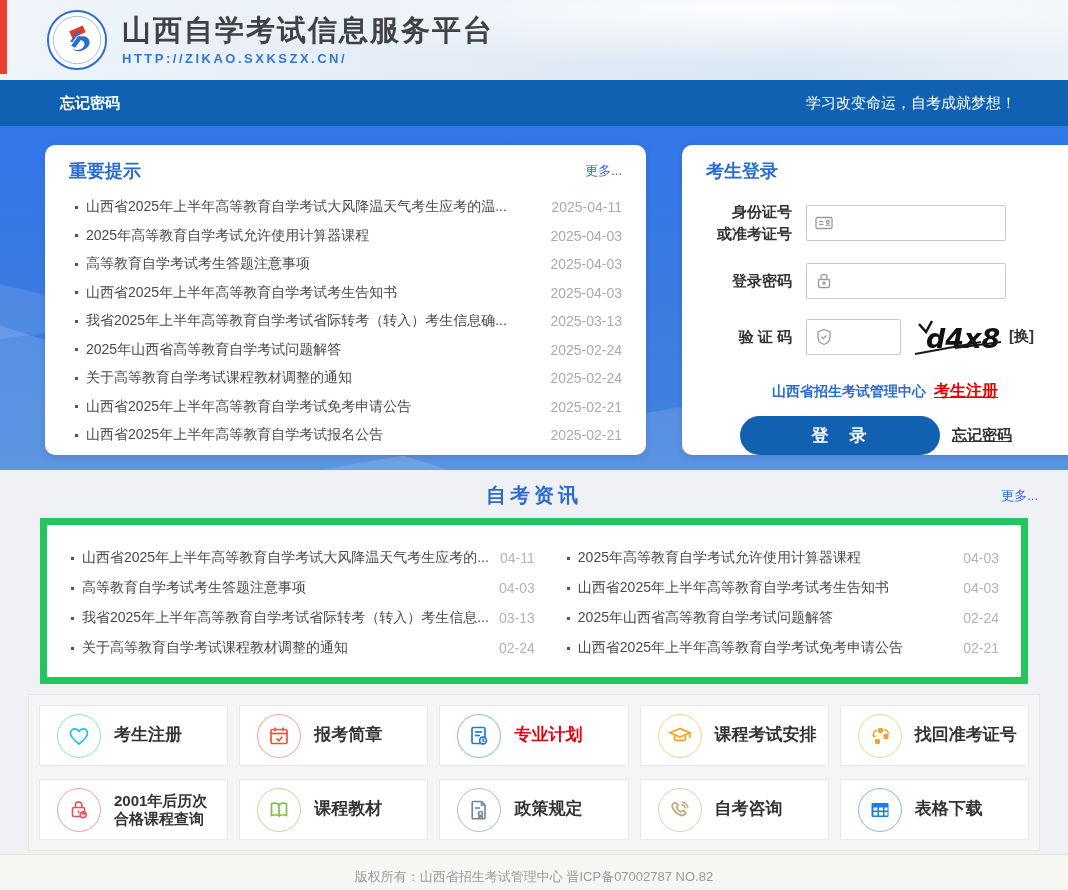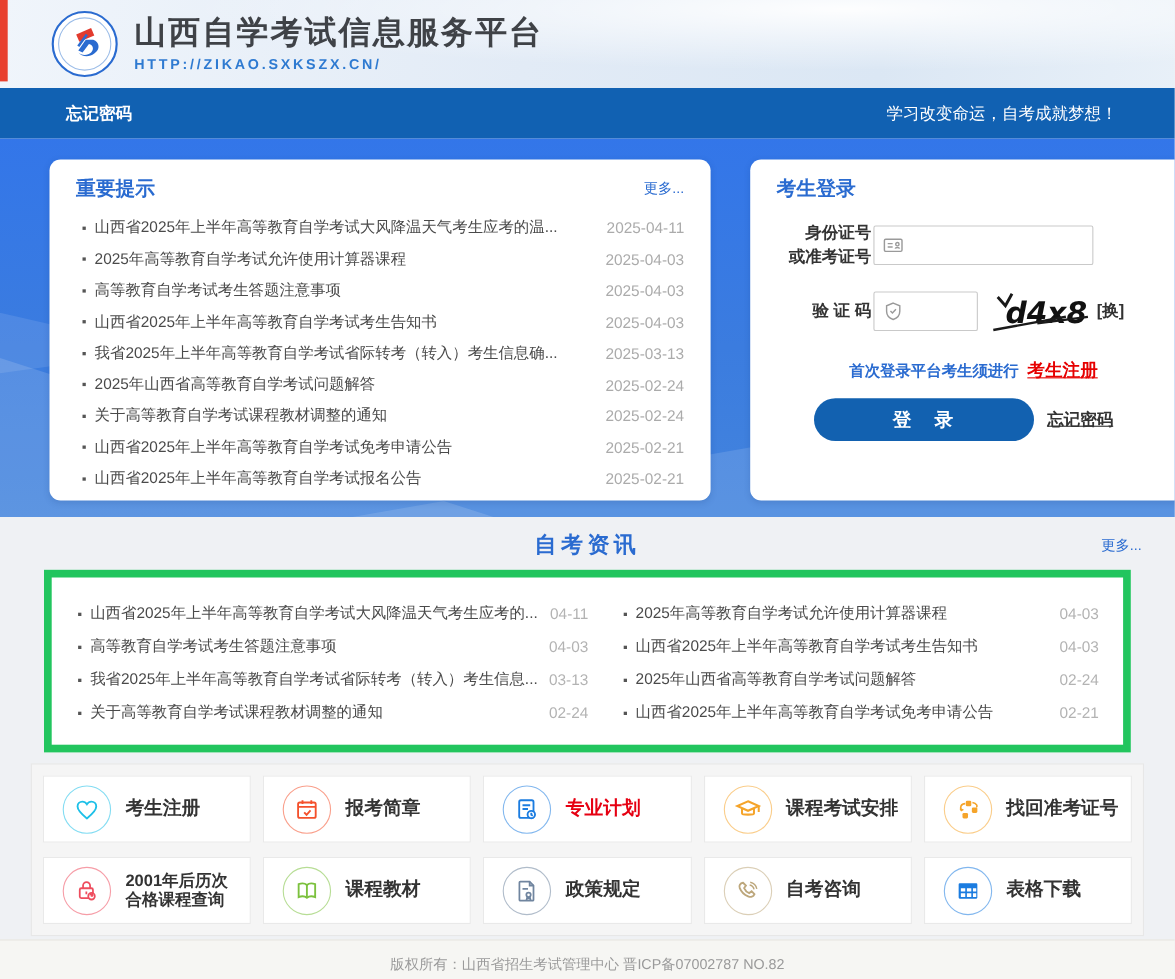--- a/index.html
+++ b/index.html
@@ -44,21 +44,21 @@
   .more-link { margin-left:auto; font-size:13px; color:#2a6bd0; cursor:pointer; }
   .notice-list { margin-top:10px; }
   .n-item { display:flex; align-items:center; height:28.5px; font-size:14px; }
   .sq { width:3px; height:3px; background:#555; margin:0 8px 0 6px; flex:0 0 auto; }
   .n-title { flex:1; color:#4a4a4a; white-space:nowrap; overflow:hidden; cursor:pointer; }
   .n-date { width:84px; text-align:right; color:#ababab; flex:0 0 auto; }
   
   .login-card { left:682px; width:406px; padding:14px 24px; }
   .login-form { margin-top:18px; }
   .f-row { display:flex; align-items:center; margin-bottom:18px; }
-  .f-label { width:86px; text-align:right; font-size:15px; font-weight:bold; color:#333; line-height:1.45; flex:0 0 auto; margin-right:2px; }
+  .f-label { width:86px; text-align:right; font-size:15px; font-weight:bold; color:#333; line-height:1.45; flex:0 0 auto; margin-right:14px; }
   .input-wrap { position:relative; }
   .input-wrap input { width:200px; height:36px; border:1px solid #c9c9c9; border-radius:2px; padding:0 6px 0 34px; font-size:14px; outline:none; background:#fff; }
   .input-wrap.small input { width:95px; }
   .input-icon { position:absolute; left:8px; top:8px; width:20px; height:20px; color:#9a9a9a; }
   .captcha-img { margin-left:10px; cursor:pointer; flex:0 0 auto; }
   .refresh { margin-left:6px; font-size:15px; font-weight:bold; color:#333; cursor:pointer; }
   .reg-row { text-align:center; margin-top:24px; font-size:14px; }
   .reg-tip { color:#2a6bd0; font-weight:bold; }
   .reg-link { color:#e60000; font-weight:bold; font-size:16px; text-decoration:underline; cursor:pointer; margin-left:4px; }
   .btn-row { display:flex; align-items:center; margin-top:14px; padding-left:34px; }
@@ -185,39 +185,50 @@
             <rect x="2" y="4.5" width="16" height="11" rx="1.2"></rect>
             <line x1="5" y1="8.5" x2="9.5" y2="8.5"></line>
               <line x1="5" y1="11.5" x2="9.5" y2="11.5"></line>
             <circle cx="13.8" cy="9" r="1.5"></circle>
               <path d="M11.8 13 c0.4-1.4 3.6-1.4 4 0"></path>
           </svg>
           <input type="text" value="" style="">
         </div>
       </div>
       <div class="f-row">
+        <div class="f-label">登录密码</div>
+        <div class="input-wrap">
+          <svg class="input-icon" viewBox="0 0 20 20" fill="none" stroke="currentColor" stroke-width="1.3">
+            <rect x="4.5" y="8.5" width="11" height="8" rx="1.2"></rect>
+            <path d="M7 8.5 v-2.2 a3 3 0 0 1 6 0 v2.2"></path>
+              <circle cx="10" cy="12.2" r="1.1"></circle>
+          </svg>
+          <input type="password" value="" style="">
+        </div>
+      </div>
+      <div class="f-row">
         <div class="f-label">验 证 码</div>
         <div class="input-wrap small">
           <svg class="input-icon" viewBox="0 0 20 20" fill="none" stroke="currentColor" stroke-width="1.3">
             <path d="M10 2.5 L16 5 v5 c0 4-3 6.5-6 7.5 C7 16.5 4 14 4 10 V5 Z"></path>
             <path d="M7.5 9.8 l1.8 1.8 l3.2-3.4"></path>
           </svg>
           <input type="text" value="" style="">
         </div>
         <svg class="captcha-img" width="92" height="40" viewBox="0 0 92 40">
           <rect width="92" height="40" fill="#ffffff"></rect>
           <path d="M8 7 l7 8 l6 -11" stroke="#1a1a1a" stroke-width="2.6" fill="none"></path>
           <text x="15" y="31" font-size="27" font-style="italic" font-weight="bold" fill="#111" font-family="DejaVu Sans, sans-serif">d4x8</text>
           <path d="M4 37 L70 25" stroke="#1a1a1a" stroke-width="2.2"></path>
           <path d="M44 31 L90 25" stroke="#1a1a1a" stroke-width="2"></path>
         </svg>
         <span class="refresh">[换]</span>
       </div>
       <div class="reg-row">
-        <span class="reg-tip">首次登录平台考生须进行</span>
+        <span class="reg-tip">山西省招生考试管理中心</span>
         <span class="reg-link">考生注册</span>
       </div>
       <div class="btn-row">
         <button class="login-btn">登　录</button>
         <span class="forgot">忘记密码</span>
       </div>
     </div>
   </div>
 </div>
 

